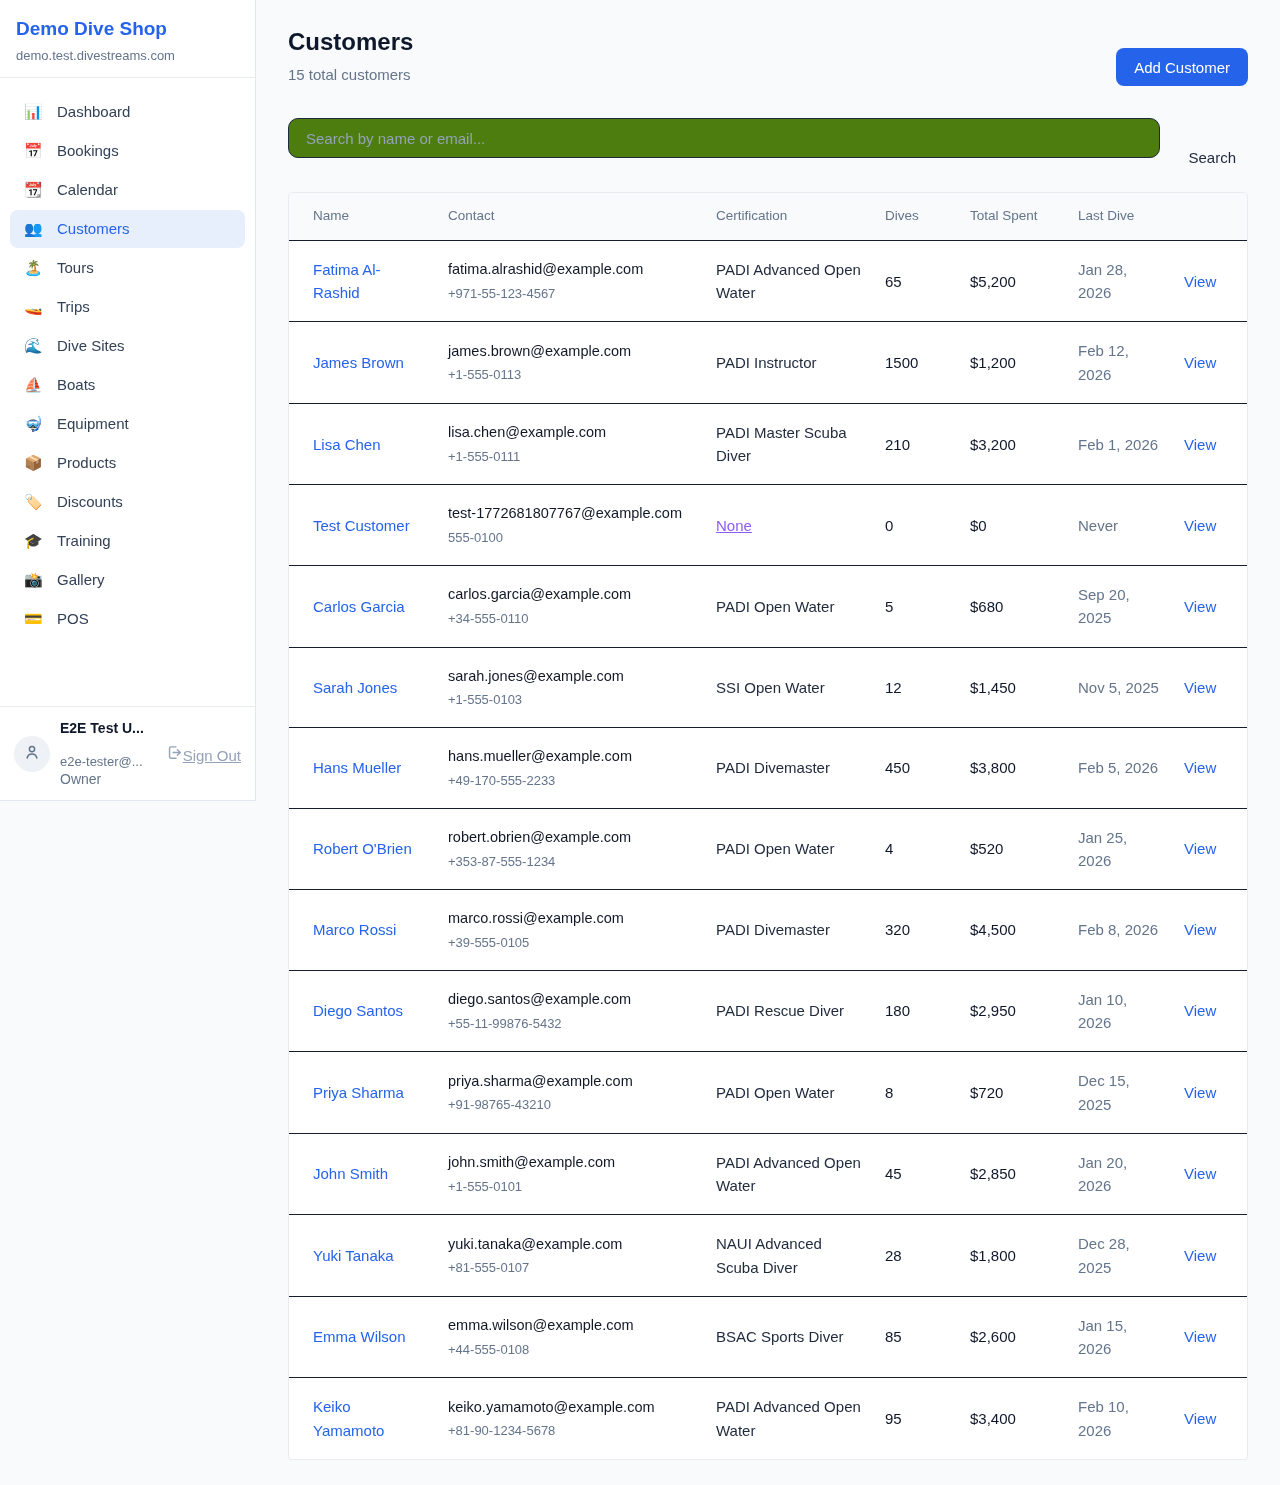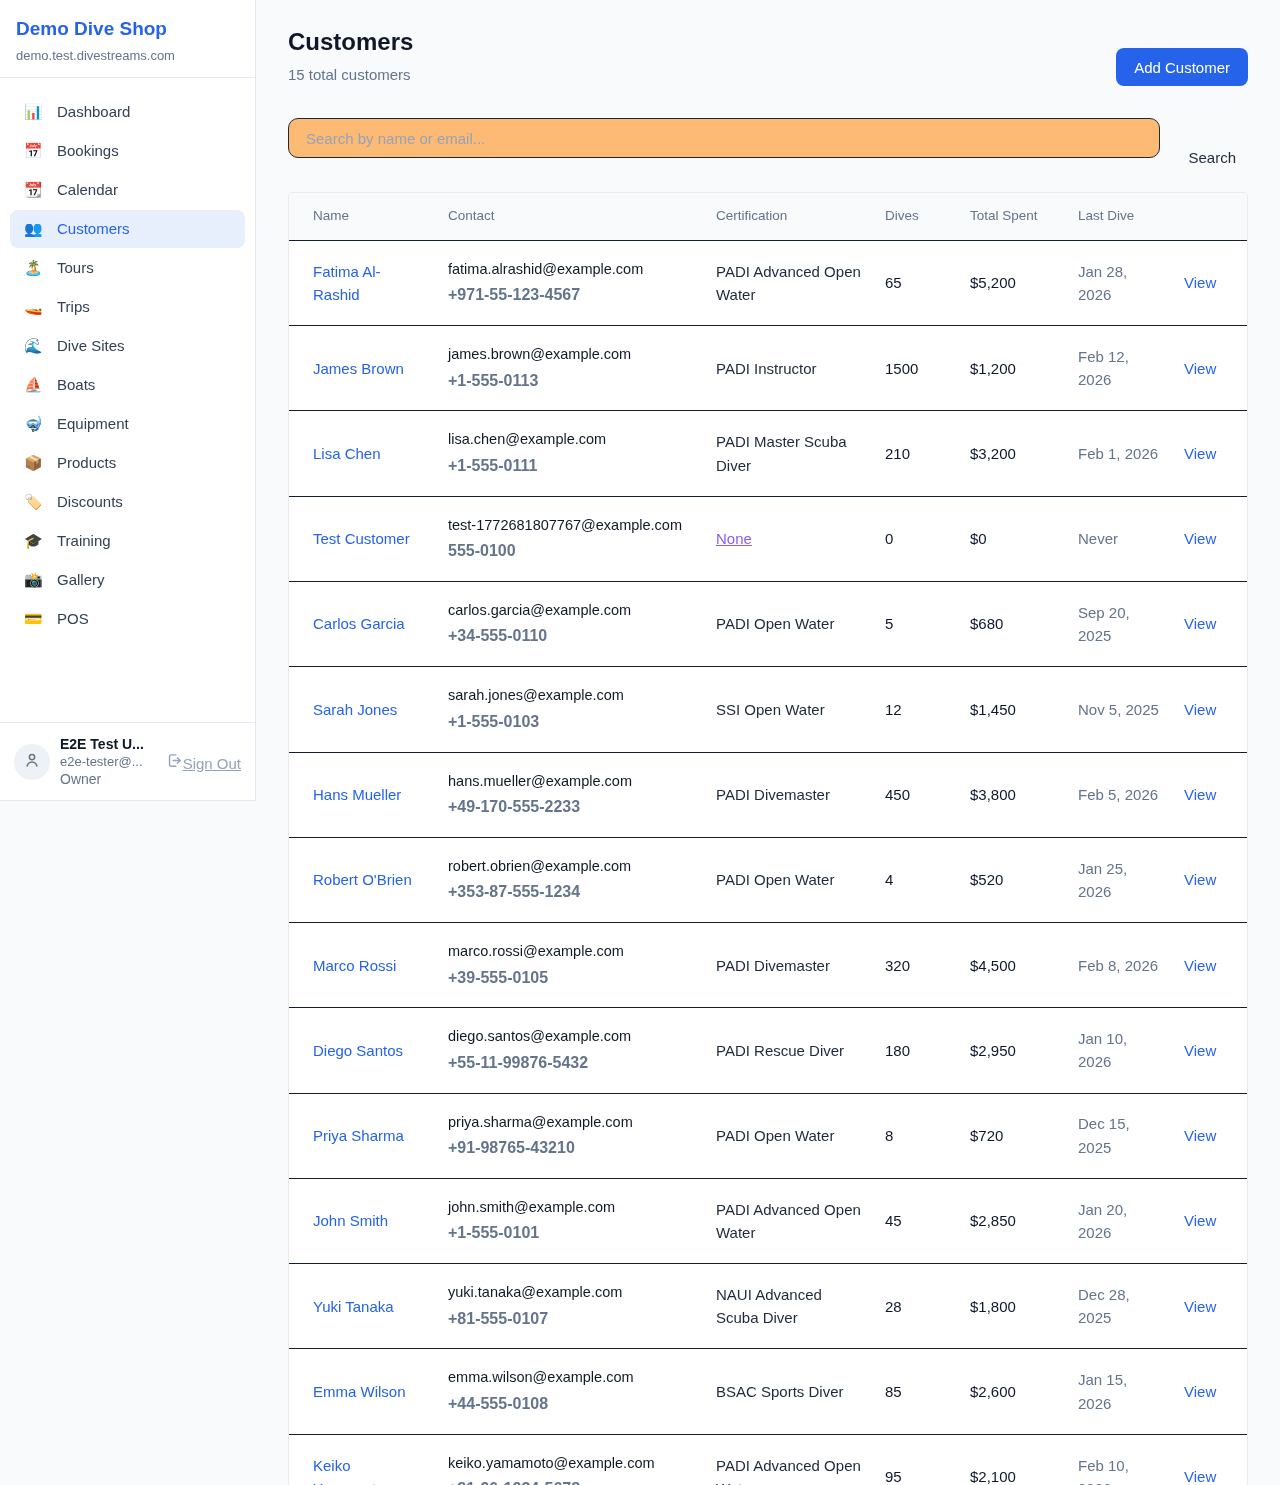--- a/index.html
+++ b/index.html
@@ -33,41 +33,41 @@
     border-top:1px solid #e8ecf1; padding:13px 14px;
     display:flex; align-items:center; gap:10px;
   }
   .avatar {
     width:36px; height:36px; border-radius:50%; background:#eef1f5;
     display:flex; align-items:center; justify-content:center; flex:none;
   }
   .user-info { flex:1; min-width:0; }
   .user-name { font-weight:700; font-size:14px; color:#0f172a;
     white-space:nowrap; overflow:hidden; }
-  .user-email { color:#64748b; font-size:13px; margin-top:2px; white-space:nowrap; overflow:hidden; }
+  .user-email { color:#64748b; font-size:13px; margin-top:18px; white-space:nowrap; overflow:hidden; }
   .user-role { color:#64748b; font-size:14px; margin-top:2px; }
   .signout {
     display:flex; align-items:flex-end; flex:none;
     color:#94a3b8; font-size:15px; background:none; border:none; cursor:pointer;
     font-family:inherit; padding:0;text-decoration:underline;
   }
 
   
   .main { flex:1; padding:28px 32px 40px; min-width:0; }
   .page-header { display:flex; justify-content:space-between; align-items:flex-start; }
   .page-title { font-size:24px; font-weight:700; color:#0f172a; line-height:1.2; }
   .page-subtitle { color:#64748b; font-size:15px; margin-top:9px; }
   .add-btn {
     background:#2563eb; color:#ffffff; border:none; border-radius:8px;
     padding:0 18px; height:38px; font-size:15px; font-weight:500;
     font-family:inherit; cursor:pointer; margin-top:20px;
   }
   .search-row { display:flex; align-items:center; gap:26px; margin-top:24px; }
   .search-input {
-    flex:1; height:40px; background:#fdba74;
+    flex:1; height:40px; background:#4d7c0f;
     border:1px solid #1e293b; border-radius:10px;
     padding:0 17px; font-size:15px; color:#0f172a; font-family:inherit;
   }
   .search-input::placeholder { color:#94a3b8; }
   .search-btn {
     background:none; border:none; color:#1e293b; font-size:15px;
     font-family:inherit; cursor:pointer; padding:0 12px 0 2px;margin-top:39px;
   }
 
   
@@ -80,21 +80,21 @@
     background:#f8fafc; color:#64748b; font-size:13.5px; font-weight:400;
     text-align:left; padding:13px 12px; line-height:1.55;
     border-bottom:1px solid #141e2c;
   }
   th:first-child, td:first-child { padding-left:24px; }
   th:last-child,  td:last-child  { padding-right:24px; }
   tbody td { padding:17px 12px; font-size:15px; vertical-align:middle; line-height:1.55; }
   tbody tr:not(:last-child) td { border-bottom:1px solid #141e2c; }
   .name-link { color:#2563eb; font-weight:500; text-decoration:none; cursor:pointer; display:inline-block; }
   .cell-email { color:#111827; font-size:14.5px; word-wrap:break-word; }
-  .cell-phone { color:#64748b; font-size:16px; margin-top:3px;font-weight:bold; }
+  .cell-phone { color:#64748b; font-size:13px; margin-top:3px; }
   .cell-cert  { color:#1e293b; }
   .cell-cert.muted { color:#8b5cf6;text-decoration:underline; }
   .cell-dives, .cell-spent { color:#0f172a; }
   .cell-last { color:#64748b; }
   .view-link { color:#2563eb; text-decoration:none; font-weight:500; cursor:pointer; }
 </style>
 </head>
 <body>
 
 <div class="layout">
@@ -395,21 +395,21 @@
               <td><a class="view-link">View</a></td>
             </tr>
             <tr>
               <td><a class="name-link">Keiko Yamamoto</a></td>
               <td>
                 <div class="cell-email">keiko.yamamoto@example.com</div>
                 <div class="cell-phone">+81-90-1234-5678</div>
               </td>
               <td class="cell-cert">PADI Advanced Open Water</td>
               <td class="cell-dives">95</td>
-              <td class="cell-spent">$2,100</td>
+              <td class="cell-spent">$3,400</td>
               <td class="cell-last">Feb 10, 2026</td>
               <td><a class="view-link">View</a></td>
             </tr>
           </tbody>
       </table>
     </div>
   </main>
 
 </div>
 

